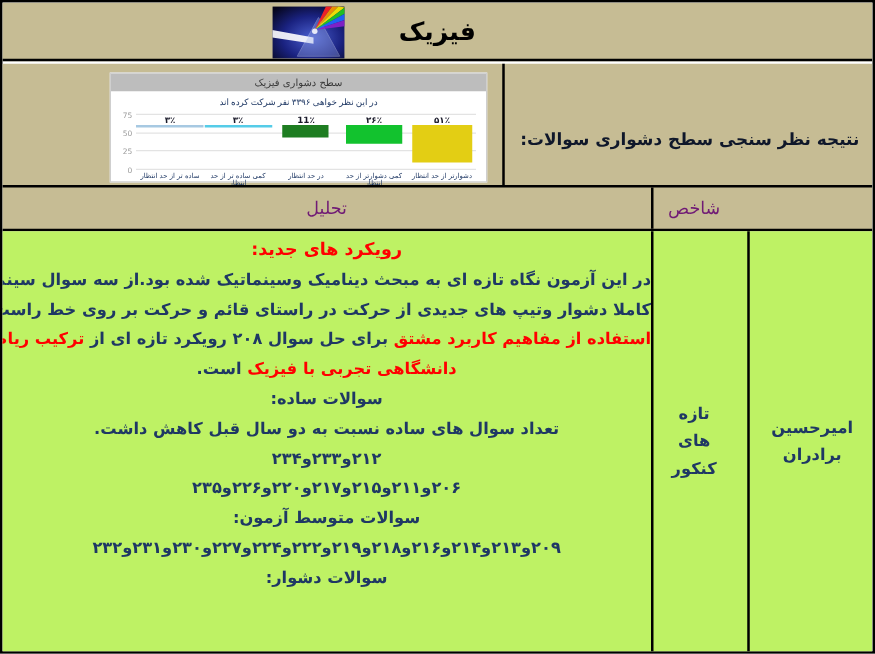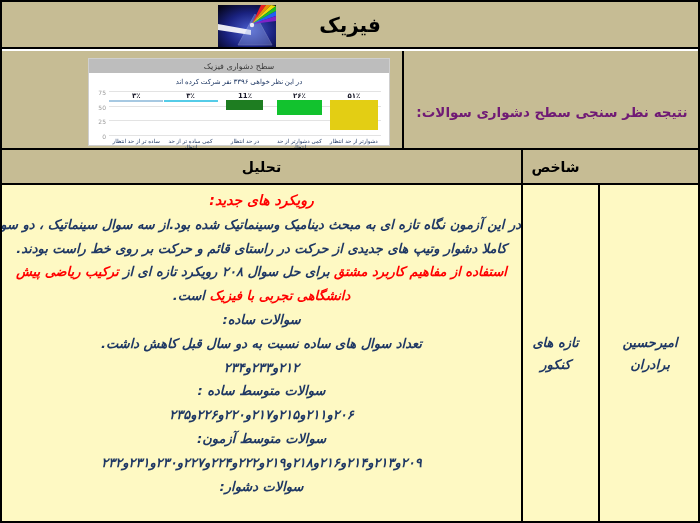--- a/index.html
+++ b/index.html
@@ -22,21 +22,21 @@
   .prism-img {
     position:absolute; left:216px; top:3px; width:58px; height:42px; overflow:hidden;
   }
   
   .survey-row { position:absolute; left:0; top:49px; width:100%; height:97px; background:#C6BC94; }
   .note-cell {
     position:absolute; left:402px; top:0; width:296px; height:100%;
     border-right:0; border-left:0; display:flex; align-items:center; justify-content:center;
   }
   .note-divider { position:absolute; left:400px; top:0; width:2px; height:100%; background:#000; }
-  .survey-note { font-size:13.5px; font-weight:bold; color:#701a75; padding:0 10px;margin-top:25px; }
+  .survey-note { font-size:13.5px; font-weight:bold; color:#0f172a; padding:0 10px;margin-top:25px; }
   
   .chart-panel {
     position:absolute; left:86px; top:7px; width:302px; height:88px;
     background:#fff; border:1px solid #cfcfcf; direction:rtl;
   }
   .chart-title {
     height:14px; background:#BDBDBD; color:#3a3a3a; font-size:8px;
     display:flex; align-items:center; justify-content:center;
   }
   .chart-subtitle {
@@ -59,26 +59,26 @@
   }
   .bar-value { font-size:7px; font-weight:bold; color:#1a1a2a; line-height:8px; direction:ltr; }
   .bar { border-radius:0; }
   .cats-row {
     position:absolute; left:20px; right:8px; top:79px; display:flex;
   }
   .cat { flex:1 1 0; text-align:center; font-size:5.5px; color:#1F3864; line-height:6px; }
   
   .thead-row { position:absolute; left:0; top:146px; width:100%; height:37px;
     background:#C6BC94; border-top:2px solid #000; border-bottom:2px solid #000; }
-  .tbody-row { position:absolute; left:0; top:183px; width:100%; height:338px; background:#fef9c3;font-style:italic; }
+  .tbody-row { position:absolute; left:0; top:183px; width:100%; height:338px; background:#bef264; }
   .col-analysis { position:absolute; left:0; width:519px; top:0; height:100%; }
   .col-index   { position:absolute; left:519px; width:67px; top:0; height:100%; border-left:2px solid #000; }
   .col-analysts{ position:absolute; left:596px; width:102px; top:0; height:100%; border-left:2px solid #000; }
   .cell-center { display:flex; align-items:center; justify-content:center; text-align:center; }
-  .th-label { font-size:14px; font-weight:bold; color:#000000; }
+  .th-label { font-size:14px; font-weight:normal; color:#701a75; }
   .td-value { font-size:13px; font-weight:bold; color:#1F3864; line-height:22px; padding:0 6px; }
   
   .analysis-body { padding-top:4px; }
   .a-line {
     text-align:center; font-size:13px; font-weight:bold; color:#1F3864;
     line-height:23.8px; white-space:nowrap;
   }
   .a-heading { font-size:14px; }
   .red  { color:#FF0000; }
   .navy { color:#1F3864; }
@@ -179,21 +179,20 @@
   <div class="tbody-row">
     <div class="col-analysis analysis-body">
       <div class="a-line a-heading red">رویکرد های جدید:</div>
       <div class="a-line navy">در این آزمون نگاه تازه ای به مبحث دینامیک وسینماتیک شده بود.از سه سوال سینماتیک ، دو سوال</div>
       <div class="a-line navy">کاملا دشوار وتیپ های جدیدی از حرکت در راستای قائم و حرکت بر روی خط راست بودند.</div>
       <div class="a-line"><span class="red">استفاده از مفاهیم کاربرد مشتق</span><span class="navy"> برای حل سوال ۲۰۸ رویکرد تازه ای از </span><span class="red">ترکیب ریاضی پیش</span></div>
       <div class="a-line"><span class="red">دانشگاهی تجربی با فیزیک</span><span class="navy"> است.</span></div>
       <div class="a-line navy">سوالات ساده:</div>
       <div class="a-line navy">تعداد سوال های ساده نسبت به دو سال قبل کاهش داشت.</div>
       <div class="a-line navy">۲۱۲و۲۳۳و۲۳۴</div>
-      <div class="a-line navy">سوالات متوسط ساده :</div>
       <div class="a-line navy">۲۰۶و۲۱۱و۲۱۵و۲۱۷و۲۲۰و۲۲۶و۲۳۵</div>
       <div class="a-line navy">سوالات متوسط آزمون:</div>
       <div class="a-line navy">۲۰۹و۲۱۳و۲۱۴و۲۱۶و۲۱۸و۲۱۹و۲۲۲و۲۲۴و۲۲۷و۲۳۰و۲۳۱و۲۳۲</div>
       <div class="a-line navy">سوالات دشوار:</div>
     </div>
     <div class="col-index cell-center">
       <span class="td-value">تازه های کنکور</span>
     </div>
     <div class="col-analysts cell-center">
       <span class="td-value">امیرحسین برادران</span>

